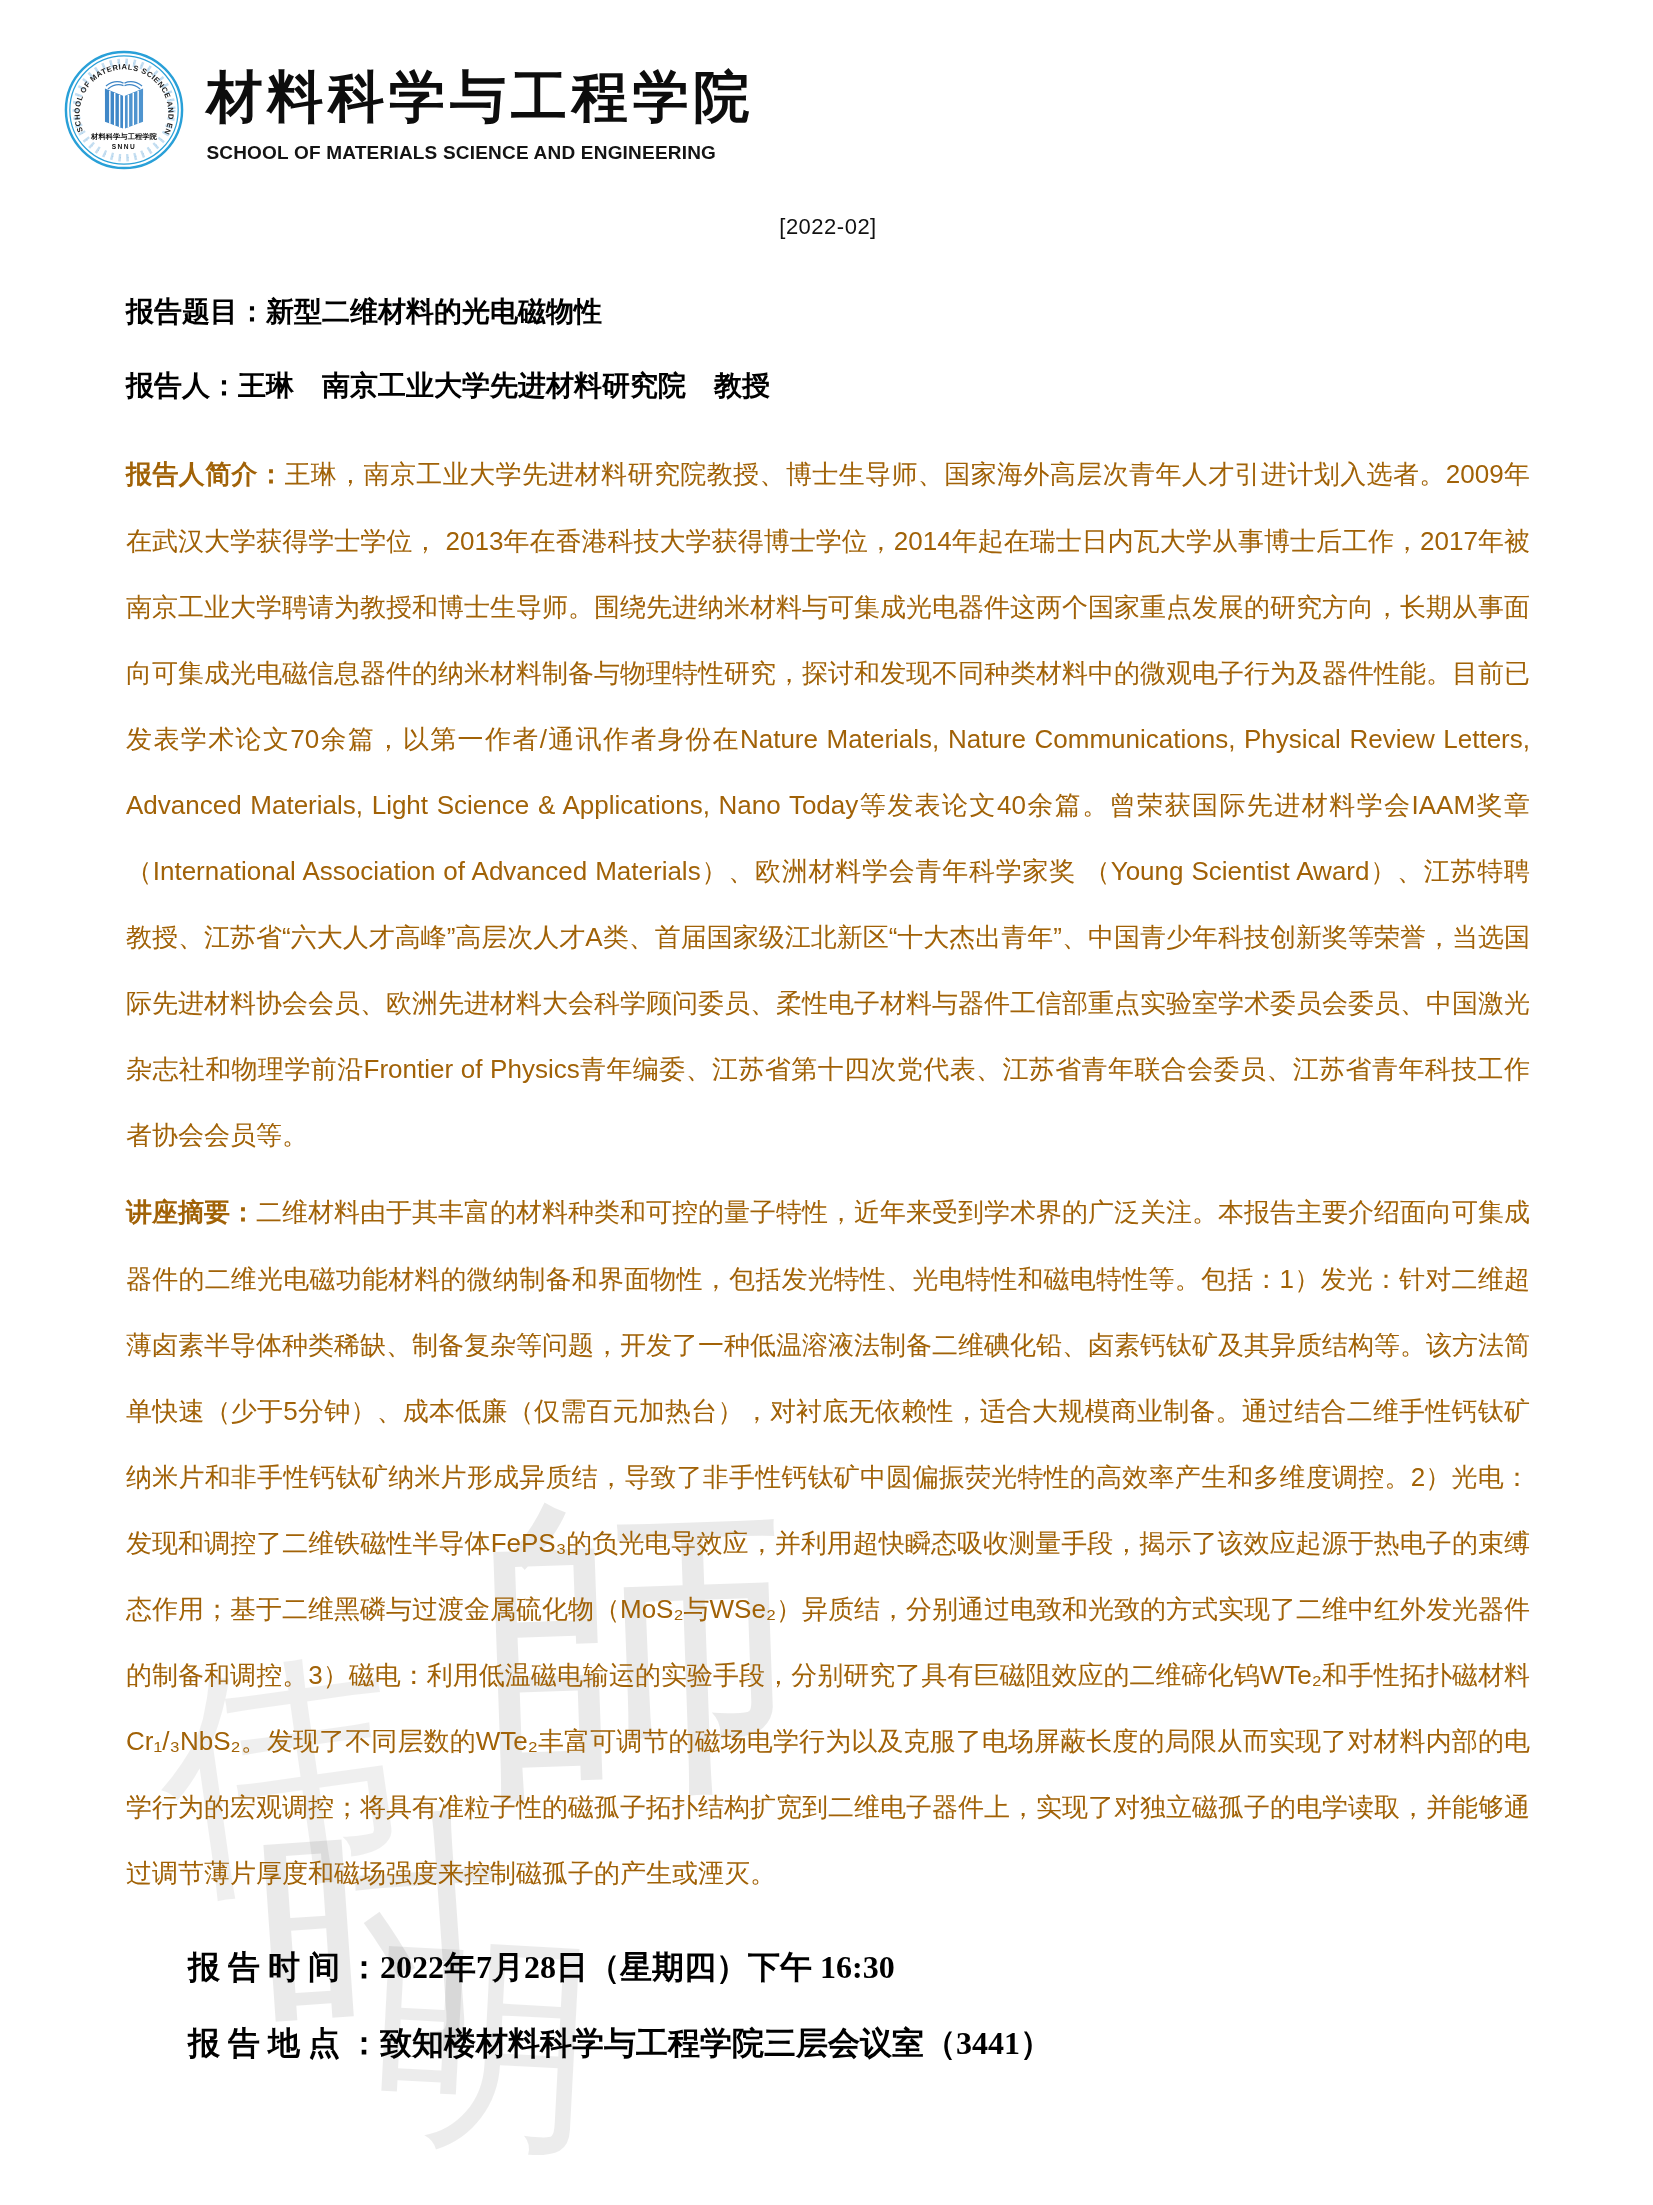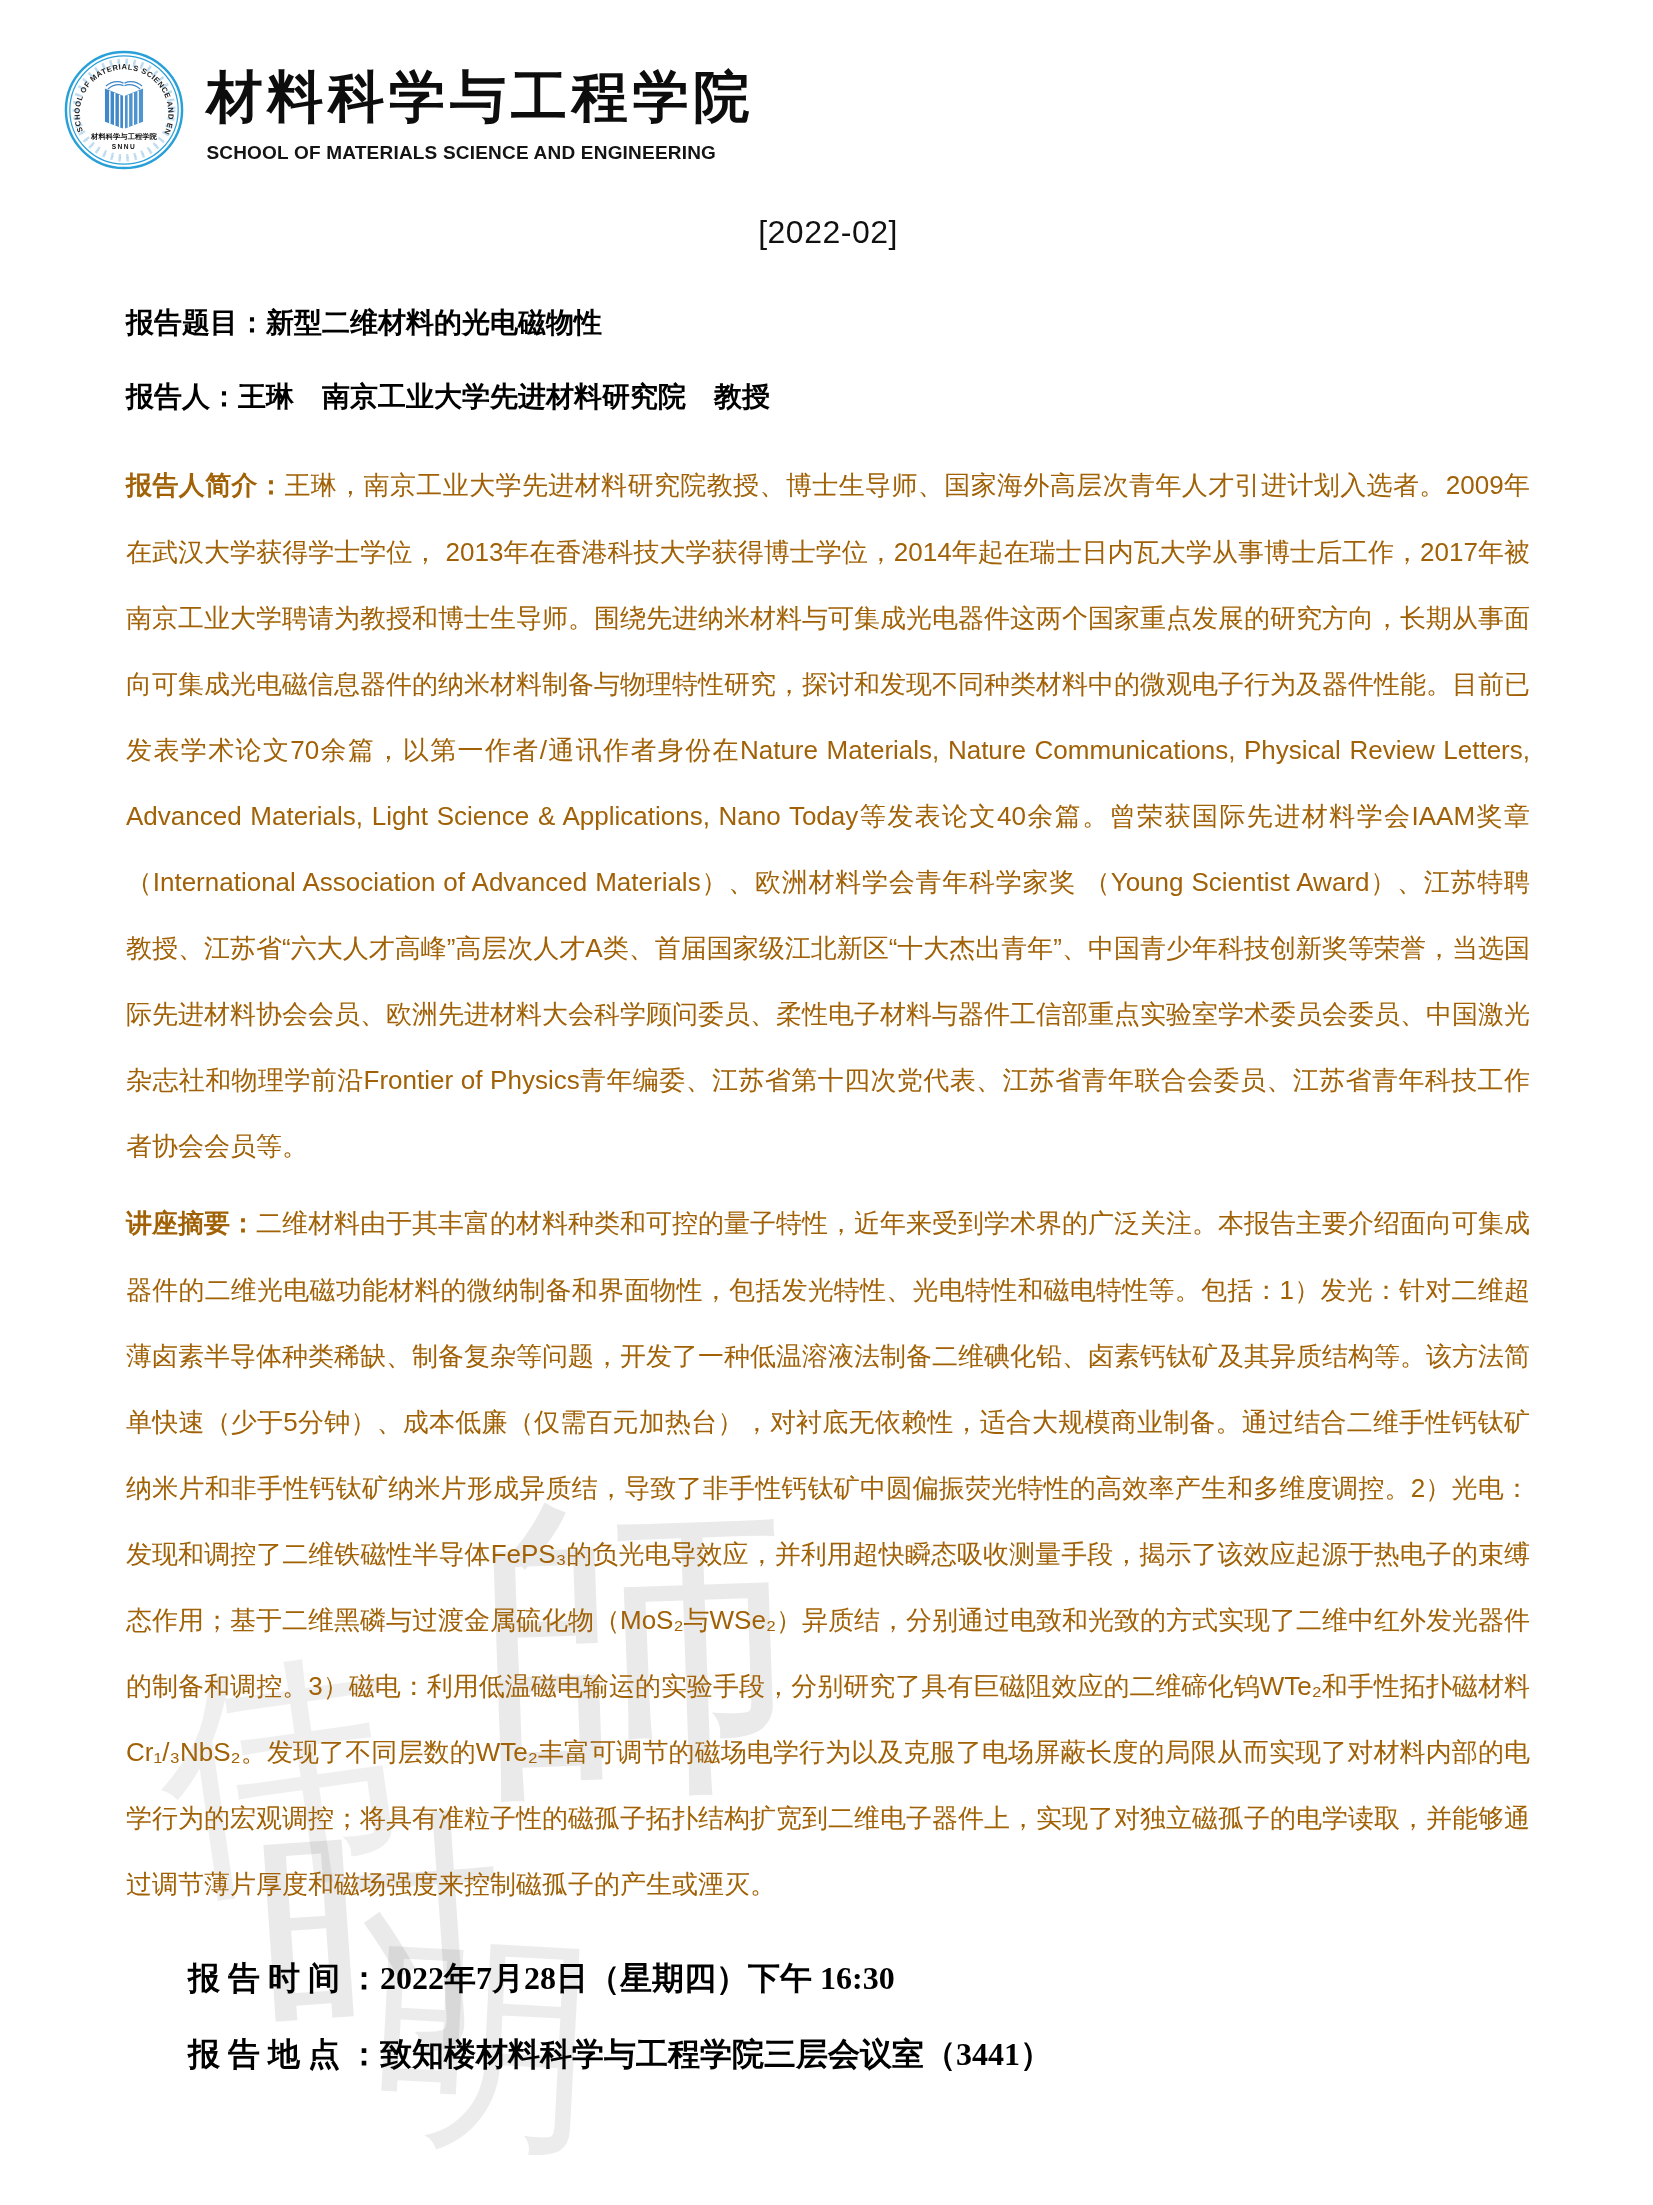--- a/index.html
+++ b/index.html
@@ -30,21 +30,21 @@
   .brand-en {
     margin-top:6.8px; font-size:19px; font-weight:bold; letter-spacing:0.2px;
     font-family:"Liberation Sans", sans-serif; color:#141414;
   }
   .title-block { text-align:center; margin-top:43px; }
   .main-title {
     font-size:84px; font-weight:bold; letter-spacing:13.6px;
     font-family:"Liberation Serif", serif; white-space:nowrap;
   }
   .issue-no {
-    margin-top:18.5px; font-size:32px; letter-spacing:0.5px;
+    margin-top:18.5px; font-size:22px; letter-spacing:0.5px;
     font-family:"Liberation Sans", sans-serif; color:#111;
   }
   .info-block { margin-top:53px; }
   .info-line {
     font-size:28px; font-weight:bold; font-family:"Liberation Serif", serif;
     margin-bottom:36px; white-space:nowrap;
   }
   .para {
     font-size:26px; line-height:66px; text-align:justify;
     font-family:"Liberation Sans", sans-serif; color:#a16207;

